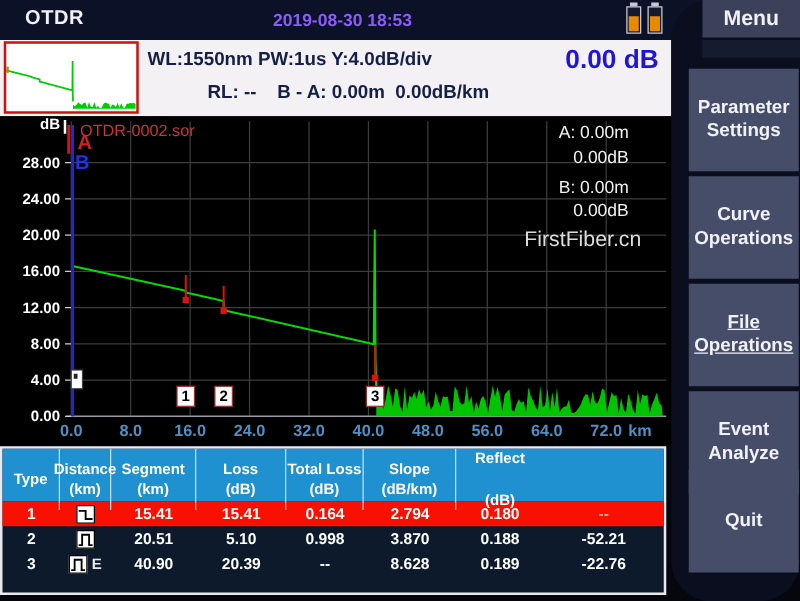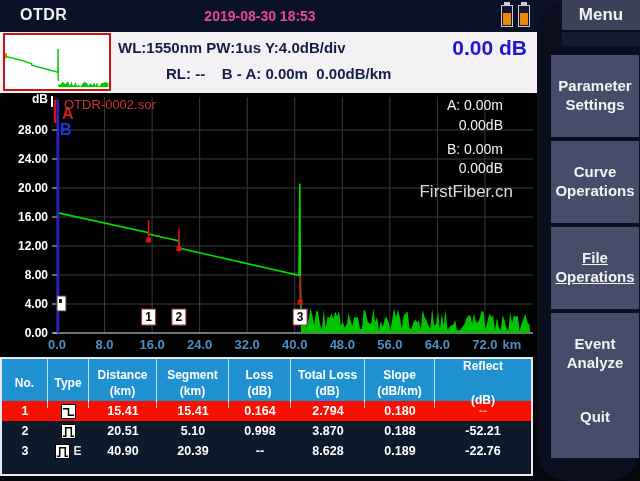--- a/index.html
+++ b/index.html
@@ -3,21 +3,21 @@
 <meta charset="utf-8">
 <style>
   * { margin:0; padding:0; box-sizing:border-box; }
   html,body { background:#000; }
   body { font-family:"Liberation Sans","DejaVu Sans",sans-serif; }
   #screen { position:relative; width:640px; height:481px; background:#05070d; overflow:hidden; }
 
   
   #topbar { position:absolute; left:0; top:0; width:640px; height:32px; background:#0b1126; }
   #app-title { position:absolute; left:20px; top:6px; color:#f2f2f6; font-size:16px; font-weight:bold; letter-spacing:.5px; }
-  #datetime { position:absolute; left:150px; top:8px; width:220px; text-align:center; color:#ec4899; font-size:14px; font-weight:bold; }
+  #datetime { position:absolute; left:164px; top:8px; width:220px; text-align:center; color:#8b5cf6; font-size:14px; font-weight:bold; }
   .battery { position:absolute; top:5px; width:12px; height:22px; border:1px solid #c9c9d2; background:#131a30; }
   .battery:before { content:""; position:absolute; left:2px; top:-4px; width:6px; height:3px; background:#c9c9d2; }
   .battery .fill { position:absolute; left:1px; right:1px; bottom:1px; height:60%; background:#e78a00; }
   #battery1 { left:501px; } #battery2 { left:518px; }
 
   
   #sidebar { position:absolute; left:537px; top:0; width:103px; height:481px; background:#0a0e1e;border-radius:32px; }
   #menu-btn { position:absolute; left:25px; top:0; width:78px; height:30px; background:#3a4158; color:#f0f0f5;
               font-size:17px; font-weight:bold; text-align:center; line-height:30px; cursor:pointer; }
   #menu-shadow { position:absolute; left:25px; top:32px; width:78px; height:14px; background:#161c30; }
@@ -172,24 +172,20 @@
           <text x="503" y="61">B: 0.00m</text>
           <text x="503" y="80">0.00dB</text>
         </g>
         <text x="513" y="104" fill="#dcdcdc" font-size="17" text-anchor="end">FirstFiber.cn</text>
       </svg>
   </div>
 
   <div id="event-table">
     <div id="thead" class="tgrid">
       <div class="hcell">
-          <span>No.</span>
-          <span></span>
-        </div>
-      <div class="hcell">
           <span>Type</span>
           <span></span>
         </div>
       <div class="hcell">
           <span>Distance</span>
           <span>(km)</span>
         </div>
       <div class="hcell">
           <span>Segment</span>
           <span>(km)</span>

